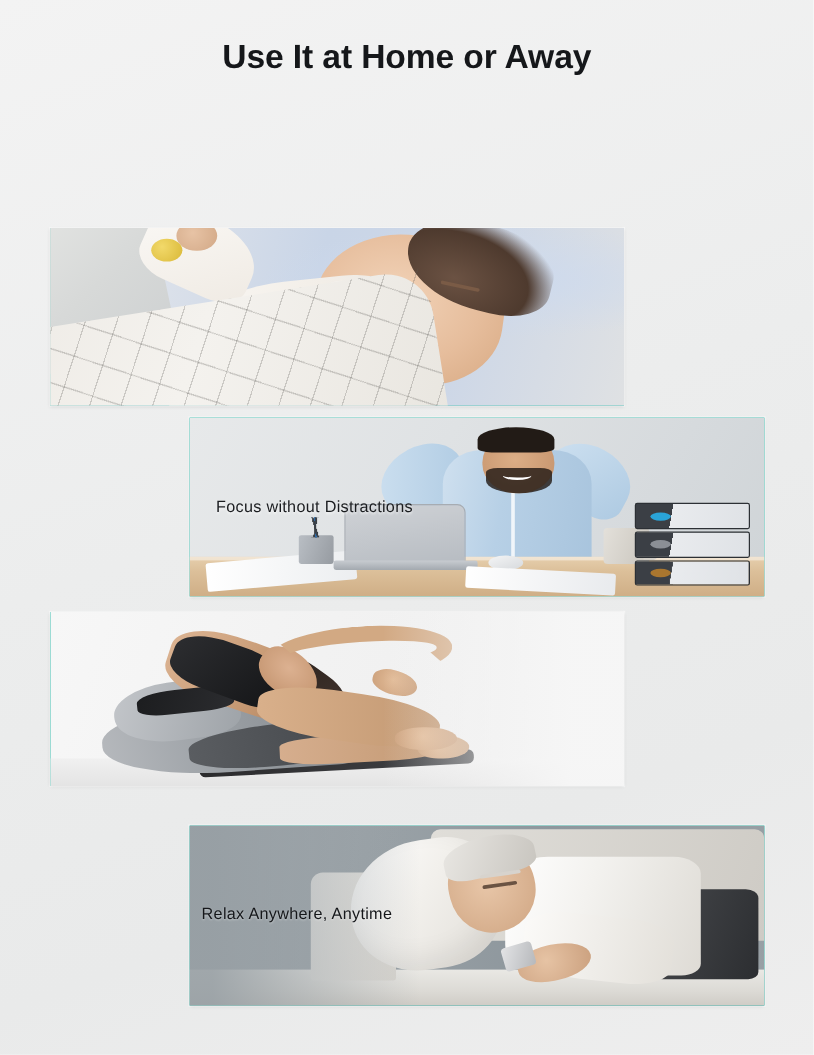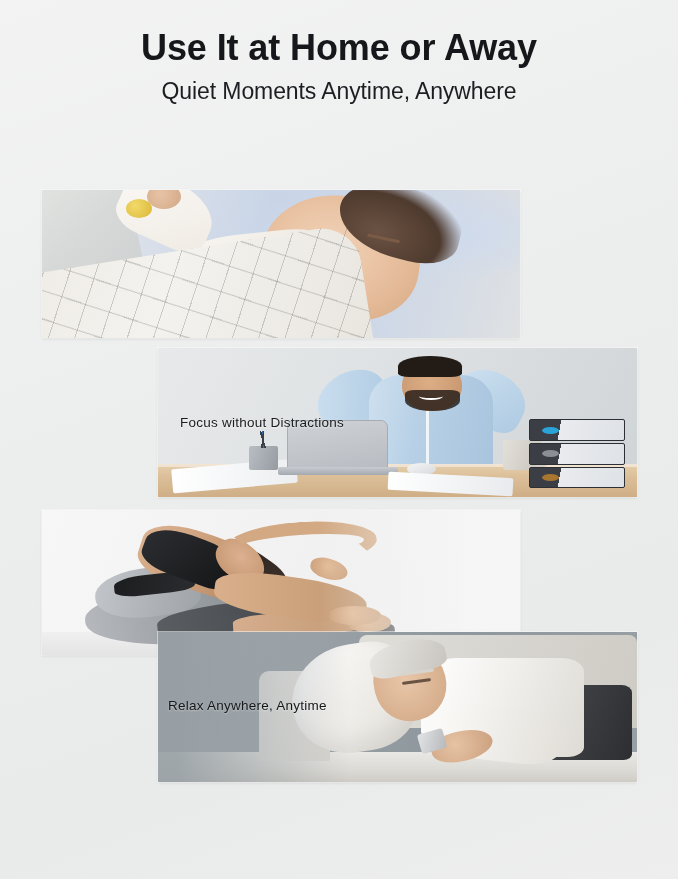--- a/index.html
+++ b/index.html
@@ -13,21 +13,21 @@
       linear-gradient(160deg, #f3f3f3 0%, #eceded 45%, #e9eaea 75%, #eeeeee 100%);
     font-family:"Liberation Sans", sans-serif;
     overflow:hidden;
     position:relative;
   }
 
   
   .header { width:100%; text-align:center; padding-top:29px; }
 
   .page-title {
-    font-size:36px;
+    font-size:28px;
     font-weight:bold;
     color:#15171a;
     letter-spacing:-0.1px;
     line-height:38px;
   }
 
   .page-subtitle {
     font-size:23px;
     font-weight:400;
     color:#1c1f22;
@@ -56,21 +56,21 @@
     letter-spacing:0.25px;
     white-space:nowrap;
     z-index:40;
     text-shadow:0 1px 2px rgba(255,255,255,0.65);
   }
 
   
   #panel-1 { left:42px;  top:190px; width:478px; height:148px; }
   #panel-2 { left:158px; top:348px; width:479px; height:149px; }
   #panel-3 { left:42px;  top:510px; width:478px; height:145px; }
-  #panel-4 { left:158px; top:632px; width:479px; height:150px;padding-left:16px; }
+  #panel-4 { left:158px; top:688px; width:479px; height:150px;padding-left:16px; }
 
   
   .panels { margin:0; position:static; height:0; }
 
   
   #panel-1 .scene {
     background:
       linear-gradient(100deg, #dfe2e8 0%, #ccd6e6 28%, #c6d2e4 52%, #ccd5e3 72%, #d8dde5 100%);
   }
   #panel-1 .bedsheet {
@@ -427,21 +427,20 @@
     position:absolute; left:0; top:0; width:40%; height:100%;
     background:linear-gradient(90deg,rgba(150,158,163,0.88) 10%,rgba(150,158,163,0) 100%);
   }
   #panel-4 .cap-4 { left:10px; top:66px; color:#15171a; text-shadow:0 1px 2px rgba(255,255,255,0.45); }
 </style>
 </head>
 <body>
 
 <div class="header">
   <div class="page-title">Use It at Home or Away</div>
-  <div class="page-subtitle">Quiet Moments Anytime, Anywhere</div>
 </div>
 
 <div class="panels"></div>
 
 <div class="panel" id="panel-1">
   <div class="scene">
     <div class="bedsheet"></div>
     <div class="blanket-left"></div>
     <div class="head"></div>
     <div class="hair"></div>

